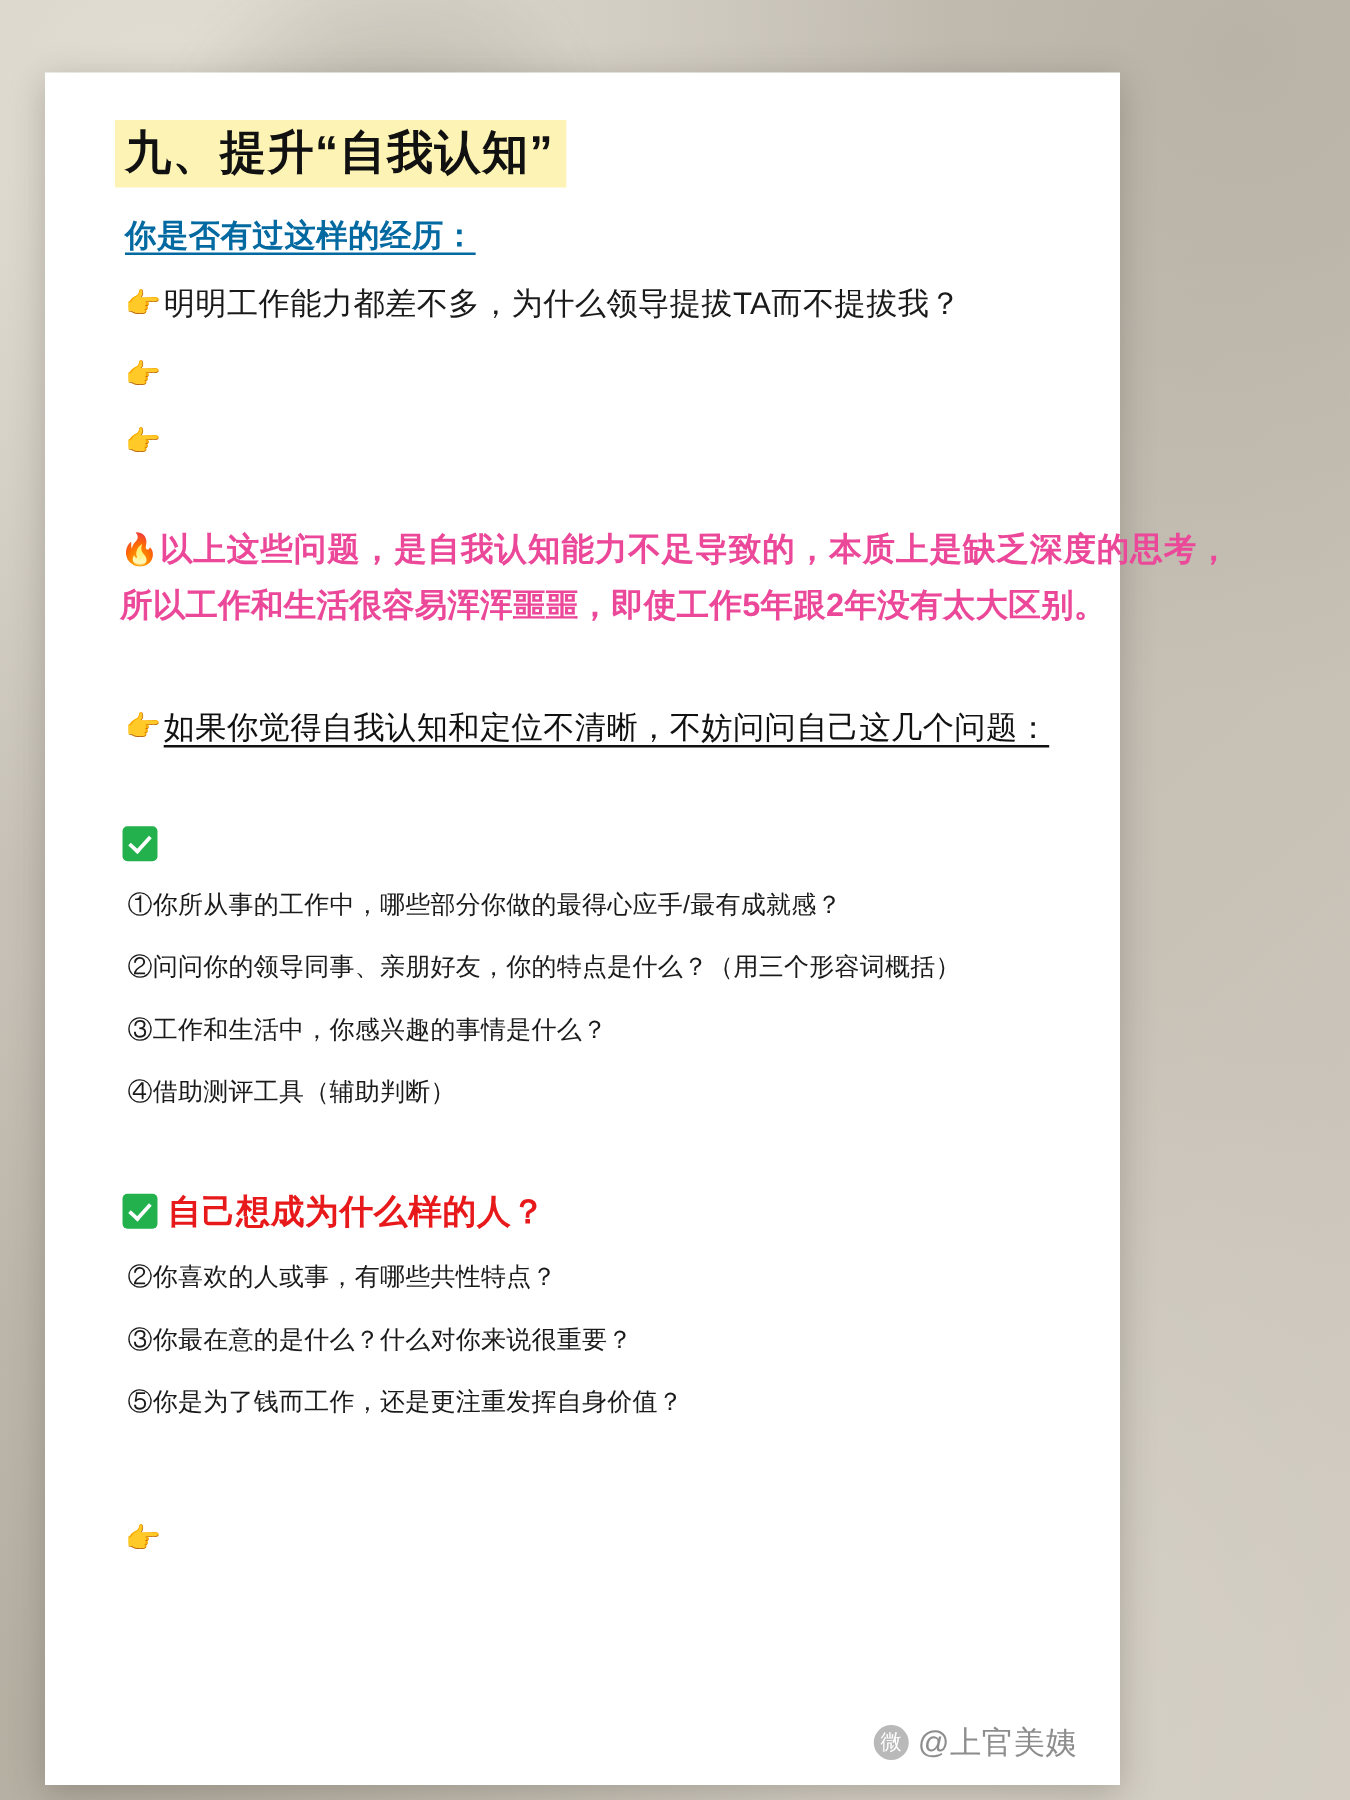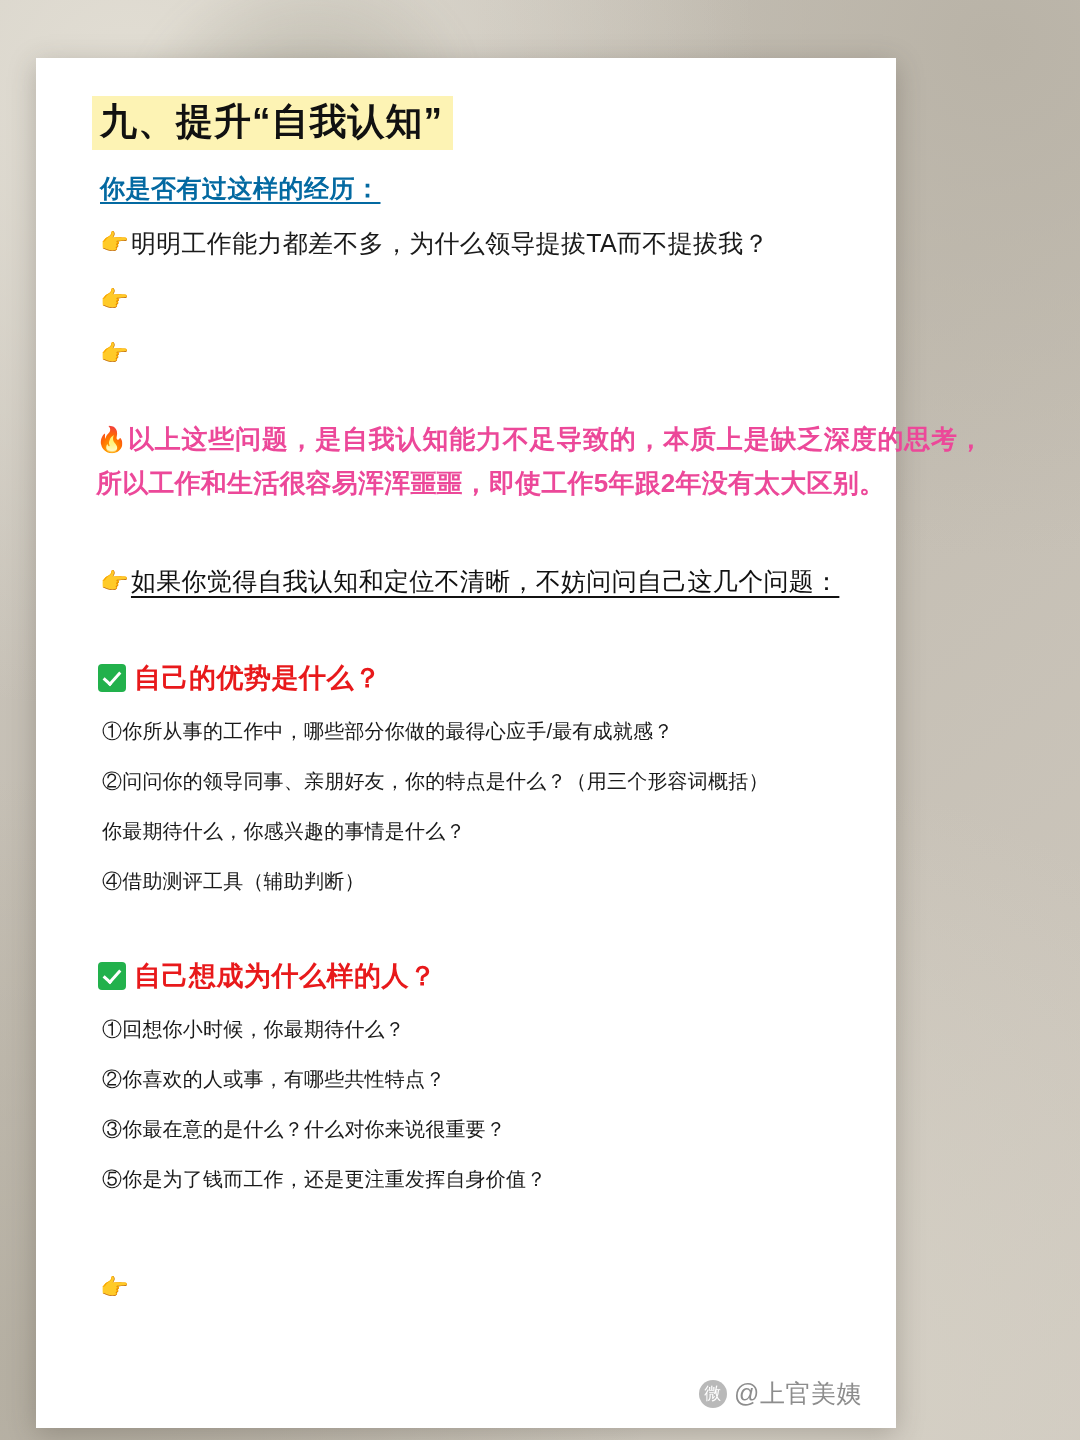--- a/index.html
+++ b/index.html
@@ -219,32 +219,30 @@
       <span class="fire">🔥</span><span>以上这些问题，是自我认知能力不足导致的，本质上是缺乏深度的思考，所以工作和生活很容易浑浑噩噩，即使工作5年跟2年没有太大区别。</span>
     </div>
 
     <div class="ask-line">
       <span class="hand">👉</span>
       <span class="txt">如果你觉得自我认知和定位不清晰，不妨问问自己这几个问题：</span>
     </div>
 
     <div class="section-head">
       <span class="check"></span>
-      <span>自己的优势是什么？</span>
     </div>
     <div class="num-line">①你所从事的工作中，哪些部分你做的最得心应手/最有成就感？</div>
     <div class="num-line">②问问你的领导同事、亲朋好友，你的特点是什么？（用三个形容词概括）</div>
-    <div class="num-line">你最期待什么，你感兴趣的事情是什么？</div>
+    <div class="num-line">③工作和生活中，你感兴趣的事情是什么？</div>
     <div class="num-line">④借助测评工具（辅助判断）</div>
 
     <div class="section-head">
       <span class="check"></span>
       <span>自己想成为什么样的人？</span>
     </div>
-    <div class="num-line">①回想你小时候，你最期待什么？</div>
     <div class="num-line">②你喜欢的人或事，有哪些共性特点？</div>
     <div class="num-line">③你最在意的是什么？什么对你来说很重要？</div>
     <div class="num-line">⑤你是为了钱而工作，还是更注重发挥自身价值？</div>
 
     <div class="final-line">
       <span class="hand">👉</span>
     </div>
 
   </div>
 

